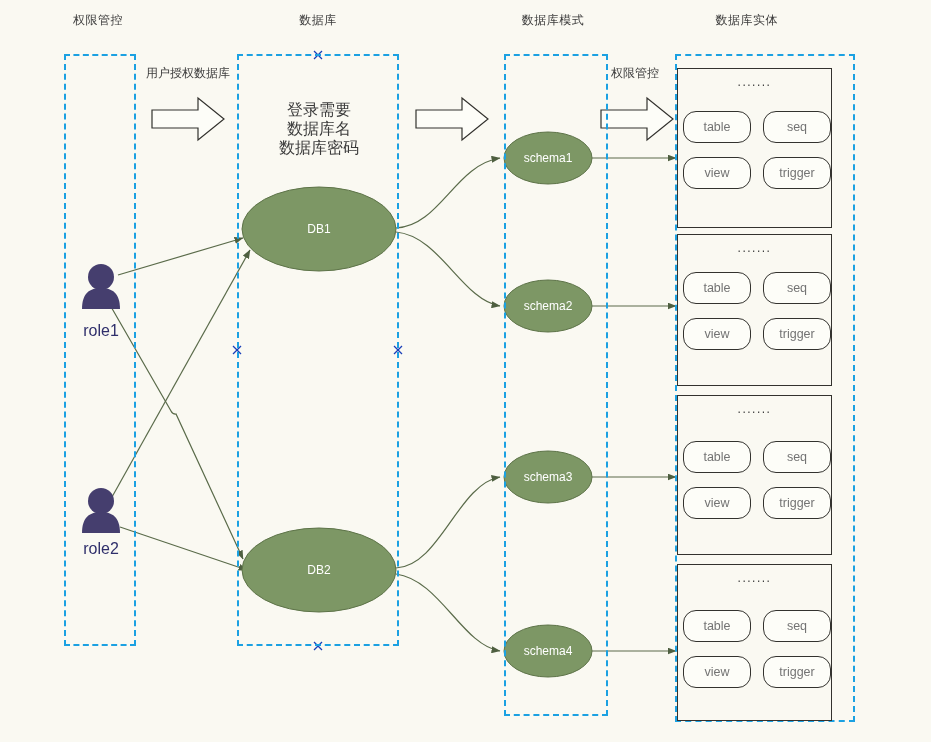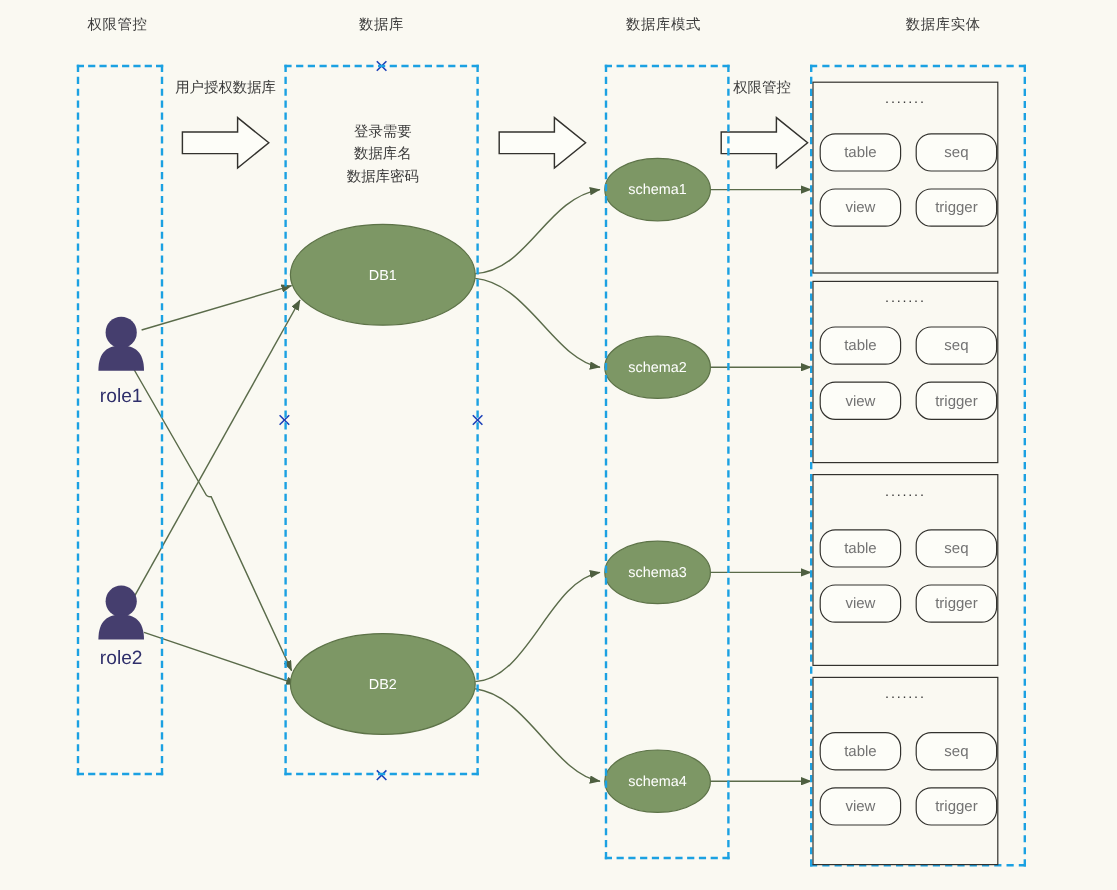--- a/index.html
+++ b/index.html
@@ -77,21 +77,21 @@
   }
   .role-label {
     position: absolute;
     font-size: 16px;
     color: #2f2f6b;
     white-space: nowrap;
     text-align: center;
   }
   .db-note {
     position: absolute;
-    font-size: 12px;
+    font-size: 16px;
     color: #3b3b3b;
     text-align: center;
     line-height: 19px;
     white-space: nowrap;
   }
   .flow-label {
     position: absolute;
     font-size: 12px;
     color: #3b3b3b;
     text-align: center;
@@ -203,21 +203,21 @@
     </g>
     <g stroke="#1a3fb8" stroke-width="1.3">
       <line x1="314" y1="642" x2="322" y2="650"></line>
         <line x1="322" y1="642" x2="314" y2="650"></line>
     </g>
   </svg>
 
   <div class="col-title" style="left:60px; top:12px; width:76px;">权限管控</div>
   <div class="col-title" style="left:280px; top:12px; width:76px;">数据库</div>
   <div class="col-title" style="left:503px; top:12px; width:100px;font-family:Liberation Mono, monospace;">数据库模式</div>
-  <div class="col-title" style="left:736px; top:12px; width:100px;">数据库实体</div>
+  <div class="col-title" style="left:678px; top:12px; width:100px;text-align:right;">数据库实体</div>
 
   <div class="dashed-container" style="left:64px; top:54px; width:72px; height:592px;"></div>
   <div class="dashed-container" style="left:237px; top:54px; width:162px; height:592px;"></div>
   <div class="dashed-container" style="left:504px; top:54px; width:104px; height:662px;"></div>
   <div class="dashed-container" style="left:675px; top:54px; width:180px; height:668px;"></div>
 
   <div class="flow-label" style="left:132px; top:65px; width:112px;">用户授权数据库</div>
   <div class="flow-label" style="left:593px; top:65px; width:84px;">权限管控</div>
 
   <div class="db-note" style="left:249px; top:100px; width:140px;">

